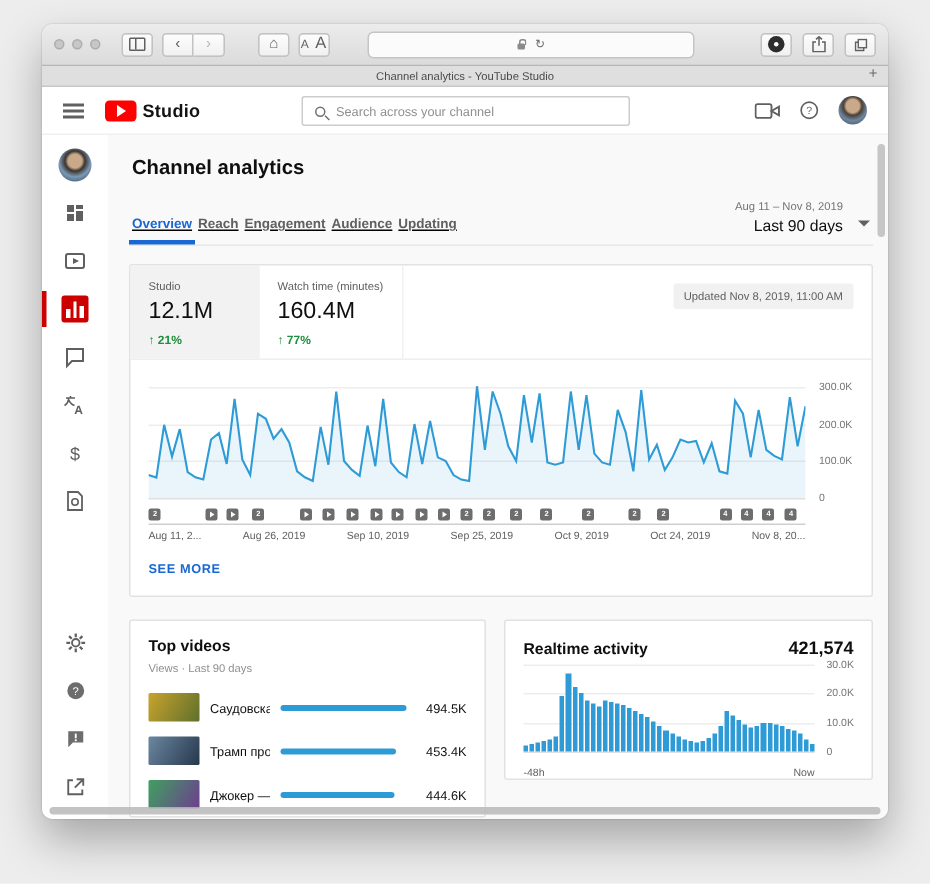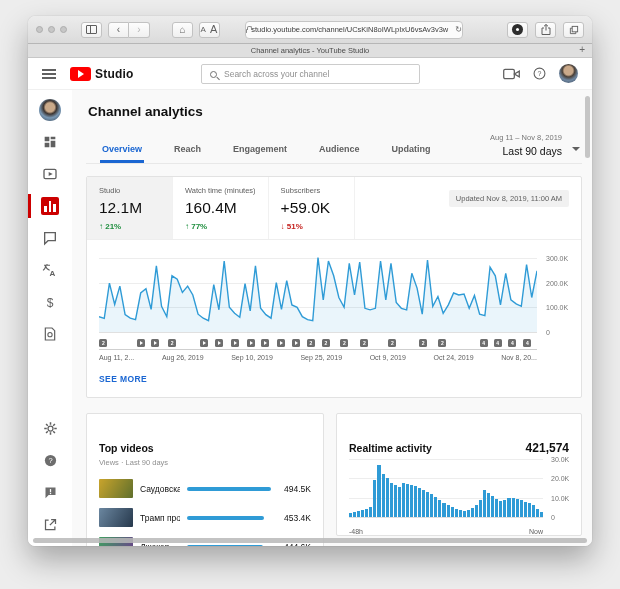--- a/index.html
+++ b/index.html
@@ -72,21 +72,21 @@
   .an-badge { width:18px; height:18px; background:#cc0000; border-radius:2px; display:flex; align-items:flex-end; justify-content:center; gap:2px; padding:3px; }
   .an-badge i { display:block; width:3px; background:#fff; }
   .an-badge i.h1{height:6px} .an-badge i.h2{height:11px} .an-badge i.h3{height:8px}
 
   .content { flex:1; background:#f9f9f9; padding:10px 10px 0 14px; position:relative; overflow:hidden; }
   .vscroll { position:absolute; right:2px; top:6px; width:5px; height:62px; background:#c6c6c6; border-radius:3px; }
   .hbar { position:absolute; bottom:3px; left:5px; right:5px; height:5px; background:#b9b9b9; border-radius:3px; opacity:.85; }
 
   .page-title { font-size:13.5px; font-weight:bold; color:#0f0f0f; margin:4px 0 14px 2px; }
   .tabsrow { display:flex; align-items:flex-end; border-bottom:1px solid #e8e8e8; }
-  .tabs { display:flex; gap:28px; margin-left:14px; }
+  .tabs { display:flex; margin-left:0;text-decoration:underline; }
   .tab { font-size:9px; font-weight:bold; color:#606060; padding:4px 2px 9px; }
   .tab.active { color:#1a66d2; box-shadow:inset 0 -3px 0 #1a66d2; }
   .daterange { margin-left:auto; text-align:right; padding:0 20px 6px 0; position:relative; }
   .dr-sub { font-size:7.5px; color:#757575; }
   .dr-main { font-size:10.5px; color:#0f0f0f; margin-top:3px; }
   .caret { position:absolute; right:2px; top:14px; width:0; height:0;
     border-left:4px solid transparent; border-right:4px solid transparent; border-top:4px solid #606060; }
 
   .card { background:#fff; border:1px solid #e2e2e2; border-radius:2px; }
   .main-card { margin-top:12px; }
@@ -118,21 +118,21 @@
   .mk { position:absolute; top:2px; width:8px; height:8px; background:#6d6d6d; border-radius:1.5px;
     color:#fff; font-size:5px; font-weight:bold; display:flex; align-items:center; justify-content:center; }
   .mk i { display:block; width:0; height:0; border-left:3.5px solid #fff; border-top:2.5px solid transparent; border-bottom:2.5px solid transparent; margin-left:1px; }
   .xlabels { display:flex; justify-content:space-between; font-size:7px; color:#606060; margin-top:4px; }
   .seemore { padding:13px 12px 13px; font-size:8.5px; font-weight:bold; color:#1a66d2; letter-spacing:.4px; }
 
   
   .cards2 { display:flex; gap:12px; margin-top:15px; align-items:flex-start; }
   .tv-card { width:238px; flex-shrink:0; }
   .tv-head { padding:11px 12px 7px; }
-  .c-title { font-size:10.5px; font-weight:bold; color:#0f0f0f;margin-top:17px; }
+  .c-title { font-size:10.5px; font-weight:bold; color:#0f0f0f; }
   .c-sub { font-size:7.5px; color:#8f8f8f; margin-top:4px; }
   .tv-row { display:flex; align-items:center; gap:7px; padding:5px 12px; }
   .thumb { width:34px; height:19px; border-radius:1px; flex-shrink:0; }
   .tv-title { font-size:8.5px; color:#0f0f0f; flex:1; white-space:nowrap; overflow:hidden; }
   .tv-barwrap { width:84px; flex-shrink:0; }
   .tv-bar { height:4px; border-radius:2px; }
   .tv-val { width:33px; text-align:right; font-size:8.5px; color:#0f0f0f; flex-shrink:0; }
 
   .rt-card { flex:1; }
   .rt-head { padding:11px 12px 0; display:flex; justify-content:space-between; align-items:baseline; }
@@ -164,21 +164,20 @@
         <span class="sbtgl"></span>
       </div>
     <div class="nav-pair">
       <div class="tb-btn">‹</div>
       <div class="tb-btn dis">›</div>
     </div>
     <div class="tb-btn" style="margin-left:16px">⌂</div>
     <div class="tb-btn fontAA"><span>A</span>&nbsp;<b>A</b></div>
     <div class="urlbox">
       <span class="lock"></span>
-      <span>studio.youtube.com/channel/UCsKiN8oIWLpIxU6vsAv3v3w</span>
       <span class="reload">↻</span>
     </div>
     <div class="tb-right">
       <div class="tb-btn">
           <span class="ext-circle"></span>
         </div>
       <div class="tb-btn">
         <svg width="10" height="11" viewBox="0 0 20 22">
             <g fill="none" stroke="#5f5f5f" stroke-width="2">
               <path d="M10 1v12M6 4.5L10 1l4 3.5"></path>
@@ -355,25 +354,20 @@
         <div class="metrics" id="metrics">
             <div class="metric sel">
               <div class="m-label">Studio</div>
               <div class="m-value">12.1M</div>
               <div class="m-delta up">↑ 21%</div>
             </div>
             <div class="metric">
               <div class="m-label">Watch time (minutes)</div>
               <div class="m-value">160.4M</div>
               <div class="m-delta up">↑ 77%</div>
-            </div>
-            <div class="metric">
-              <div class="m-label">Subscribers</div>
-              <div class="m-value">+59.0K</div>
-              <div class="m-delta down">↓ 51%</div>
             </div>
             <div class="updated"><span>Updated Nov 8, 2019, 11:00 AM</span></div>
           </div>
 
         <div class="chartzone">
           <div class="chart-flex">
             <div class="plot-col">
               <div class="plot" id="mainPlot">
                   <div class="gl" style="top: 4px;"></div>
                   <div class="gl" style="top: 28.6667px;"></div>

